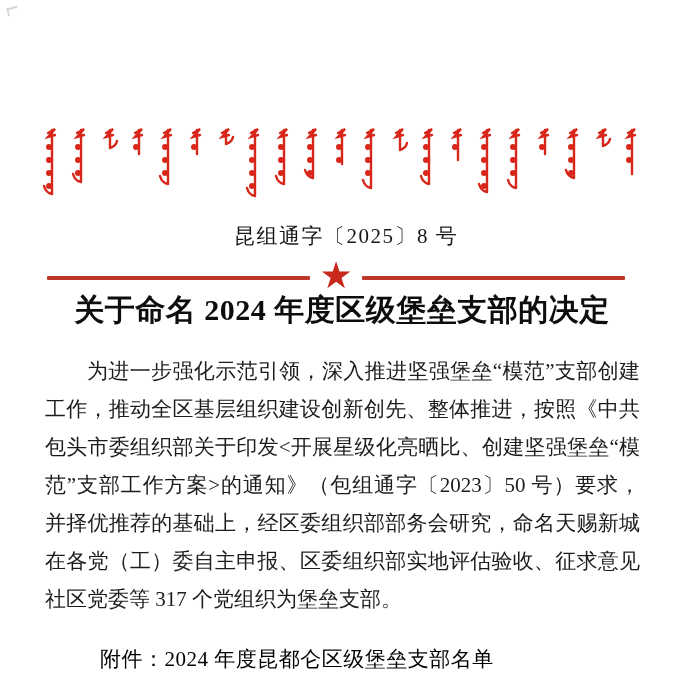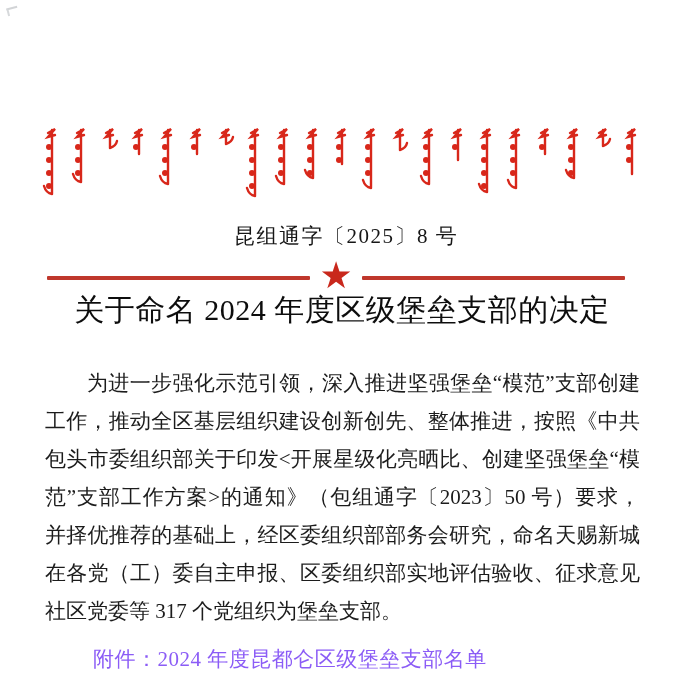--- a/index.html
+++ b/index.html
@@ -63,43 +63,43 @@
     flex: 0 0 auto;
     color: #c9281c;
     font-size: 37px; line-height: 32px;
     margin: 0 9px 4px 9px;
   }
   
   .doc-title {
     position: absolute; top: 290px; left: 0; right: 0;
     text-align: center;
     font-size: 30px; line-height: 40px;
-    font-weight: normal;
+    font-weight: bold;
     color: #0d0d0d;
     letter-spacing: 0.5px;
   }
   
   .body-text {
-    position: absolute; top: 364px; left: 45px; width: 595px;
+    position: absolute; top: 352px; left: 45px; width: 595px;
     color: #1c1c1c;
   }
   .body-line {
     font-size: 21px; line-height: 38px;
     text-align: justify; text-align-last: justify;
     -moz-text-align-last: justify;
     white-space: nowrap; overflow: hidden;
   }
   .body-line.indent { text-indent: 2em; }
   .body-line.last   { text-align: left; text-align-last: left; -moz-text-align-last: left; }
   
   .attachment {
-    position: absolute; top: 640px; left: 51px; width: 595px;
+    position: absolute; top: 640px; left: 58px; width: 595px;
     font-size: 21px; line-height: 38px;
     text-indent: 2em;
-    color: #8b5cf6;
+    color: #000000;
     letter-spacing: 0.5px;
   }
 </style>
 </head>
 <body>
 
 <div class="page">
 
   <div class="artifact"></div>
 

